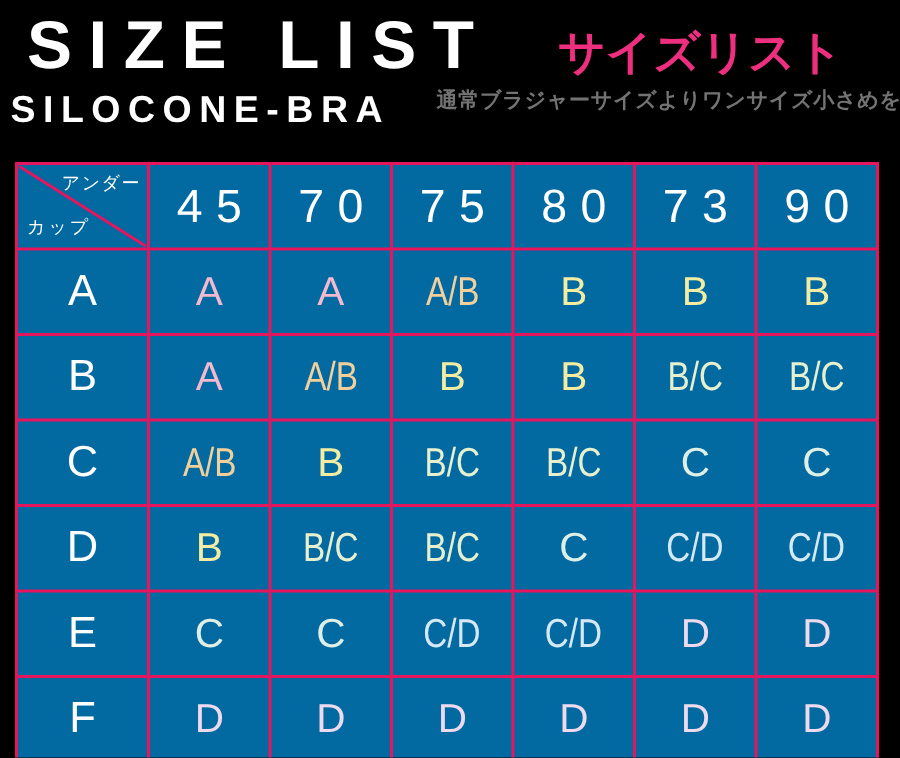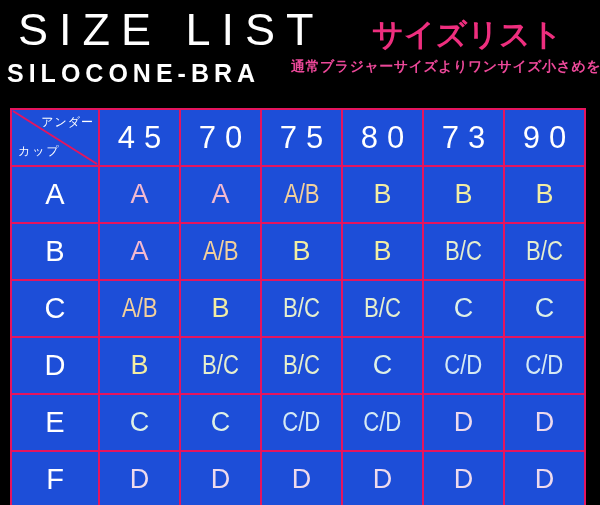--- a/index.html
+++ b/index.html
@@ -5,47 +5,47 @@
   html,body { margin:0; padding:0; }
   body {
     width:600px; height:505px;
     background:#000;
     font-family:"Liberation Sans", sans-serif;
     position:relative;
     overflow:hidden;
   }
   .title {
     position:absolute; left:18px; top:6px;
-    color:#ffffff; font-size:45px; font-weight:normal;
+    color:#ffffff; font-size:45px; font-weight:bold;
     letter-spacing:11px; line-height:48px; white-space:nowrap;
   }
   .title-jp {
     position:absolute; left:372px; top:19px;
     color:#ee2e7e; font-size:31px; font-weight:bold;
     line-height:32px; white-space:nowrap;
   }
   .brand {
     position:absolute; left:7px; top:59px;
     color:#ffffff; font-size:25px; font-weight:bold;
     letter-spacing:5px; white-space:nowrap;
   }
   .desc {
     position:absolute; left:291px; top:53px;
-    color:#ec4899; font-size:14px; font-weight:bold;
+    color:#737373; font-size:14px; font-weight:bold;
     line-height:27px; letter-spacing:0.5px; white-space:nowrap;
   }
   table.sizetable {
     position:absolute; left:10px; top:108px;
     border-collapse:collapse; table-layout:fixed;
   }
   .sizetable td, .sizetable th {
     border:2px solid #e5155e;
     padding:0; height:55px;
     text-align:center; vertical-align:middle;
-    background:#1d4ed8;
+    background:#0369a1;
   }
   .colhead {
     color:#ffffff; font-size:31px; font-weight:normal;
     letter-spacing:9px; padding-left:9px !important;
   }
   .cuphead { color:#ffffff; font-size:29px; font-weight:normal; }
   .val { font-size:27px; font-weight:normal; }
   .narrow { display:inline-block; transform:scaleX(0.82); }
   .corner-inner { position:relative; width:100%; height:55px; }
   .diag { position:absolute; left:0; top:0; width:100%; height:100%; }

